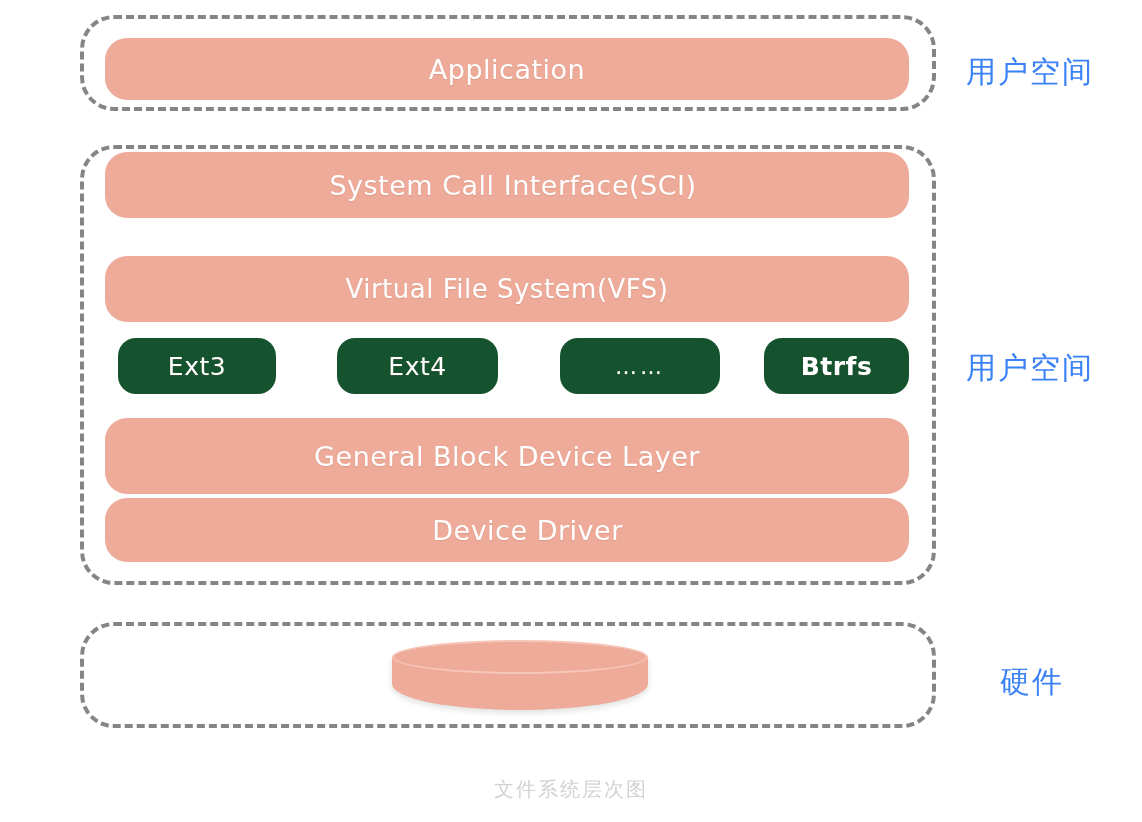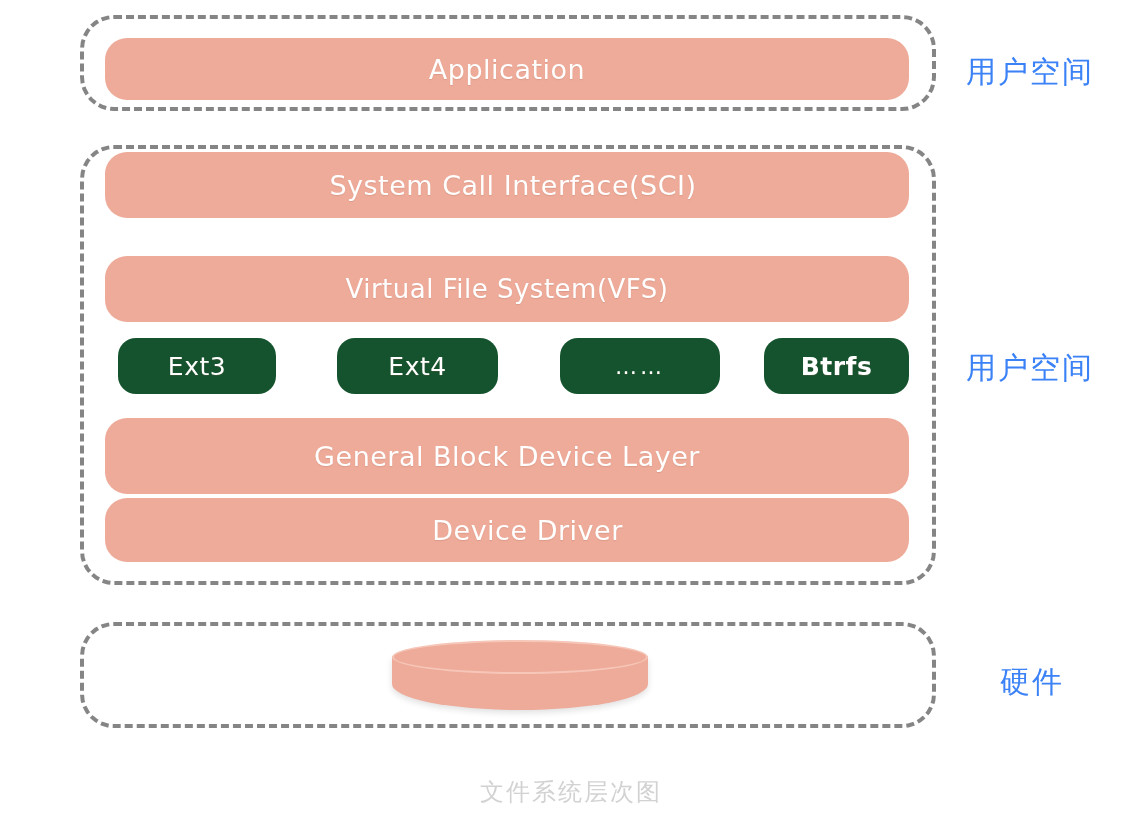--- a/index.html
+++ b/index.html
@@ -137,21 +137,21 @@
   #zone-hw     { left: 994px; top: 662px; margin-left: 6px; }
 
   
   #caption {
     position: absolute;
     left: 0;
     top: 776px;
     width: 1142px;
     text-align: center;
     color: #d2d2d2;
-    font-size: 24px;
+    font-size: 20px;
     letter-spacing: 2px;
     user-select: none;
   }
 </style>
 </head>
 <body>
 
 <div class="group" id="group-user"></div>
 <div class="bar wide" id="bar-application">Application</div>
 <div class="zone-label" id="zone-user">用户空间</div>

